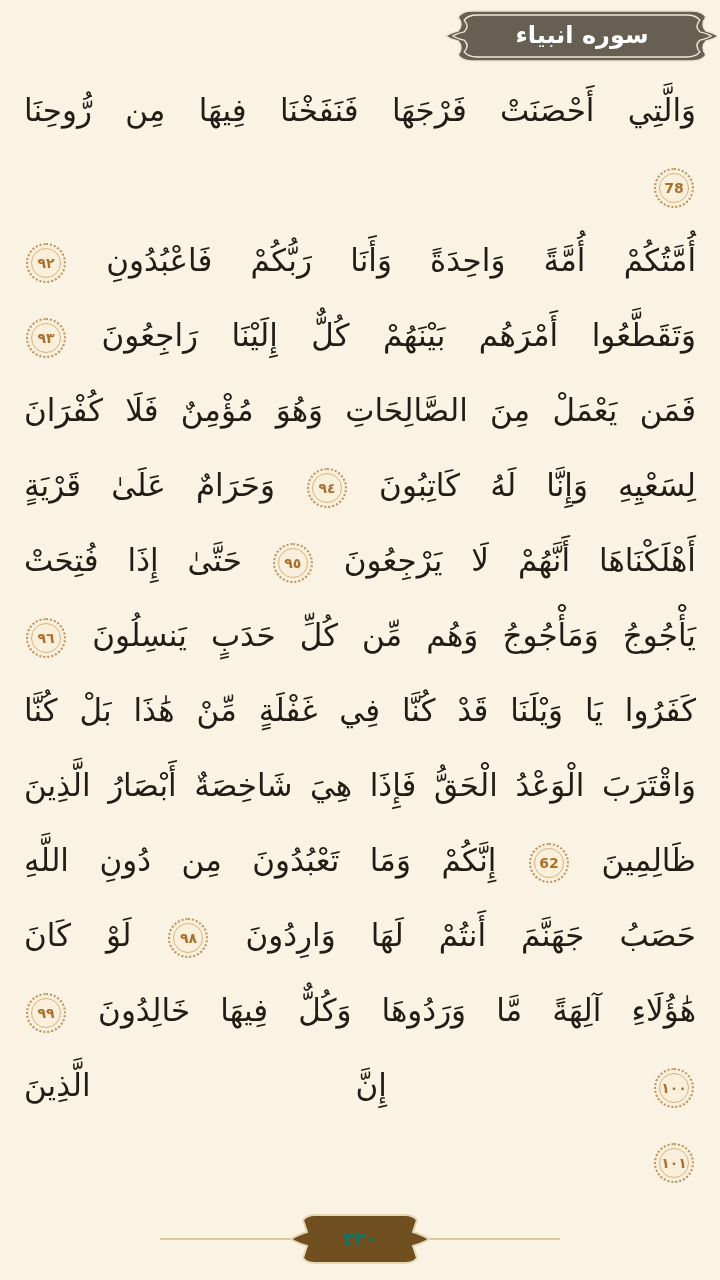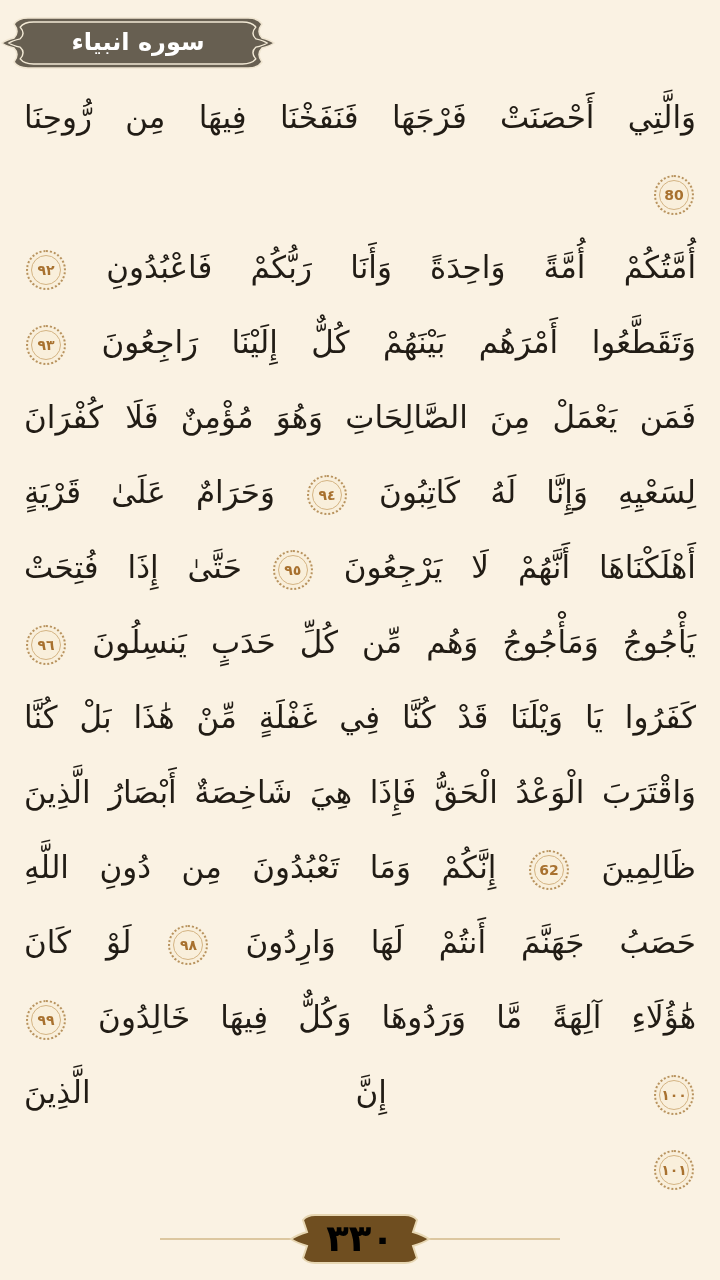--- a/index.html
+++ b/index.html
@@ -3,21 +3,21 @@
 <meta charset="utf-8">
 <style>
   * { margin:0; padding:0; box-sizing:border-box; }
   html,body { background:#e8e0d0; }
   .page {
     position:relative; width:720px; height:1280px; margin:0 auto;
     background:#faf2e3; overflow:hidden;
     font-family:"DejaVu Sans", sans-serif;
   }
   
-  .header { display:flex; justify-content:flex-end; padding-top:14px; }
+  .header { display:flex; justify-content:flex-start; padding-top:7px; }
   .badge-wrap { position:relative; width:276px; height:58px; }
   .badge-wrap svg { display:block; width:276px; height:58px; }
   .badge-title {
     position:absolute; inset:0; display:flex; align-items:center; justify-content:center;
     color:#ffffff; font-size:24px; font-weight:bold; direction:rtl; letter-spacing:0.5px;
     padding-bottom:2px;
   }
   
   .quran {
     margin-top:8px; padding:0 24px; direction:rtl; color:#211c15;
@@ -45,42 +45,42 @@
     display:flex; align-items:center; justify-content:center;
   }
   .rule {
     position:absolute; top:50%; left:160px; right:160px; height:2px;
     margin-top:-1px; background:#dcc7a0;
   }
   .page-badge { position:relative; width:150px; height:54px; }
   .page-badge svg { display:block; width:150px; height:54px; }
   .page-num {
     position:absolute; inset:0; display:flex; align-items:center; justify-content:center;
-    color:#000000; font-size:37px; font-weight:bold; padding-bottom:2px;text-align:right;
+    color:#0f766e; font-size:18px; font-weight:bold; padding-bottom:2px;text-align:right;
   }
 </style>
 </head>
 <body>
 
 <div class="page">
 
   <div class="header">
     <div class="badge-wrap">
       <svg viewBox="0 0 276 58" aria-hidden="true">
         <path d="M 28 4 H 248 Q 258 4 262 10 Q 256 18 262 24 Q 270 26 274 29 Q 270 32 262 34 Q 256 40 262 48 Q 258 54 248 54 H 28 Q 18 54 14 48 Q 20 40 14 34 Q 6 32 2 29 Q 6 26 14 24 Q 20 18 14 10 Q 18 4 28 4 Z" fill="#675f51" stroke="#efe5d1" stroke-width="1.5"></path>
         <path d="M 28 4 H 248 Q 258 4 262 10 Q 256 18 262 24 Q 270 26 274 29 Q 270 32 262 34 Q 256 40 262 48 Q 258 54 248 54 H 28 Q 18 54 14 48 Q 20 40 14 34 Q 6 32 2 29 Q 6 26 14 24 Q 20 18 14 10 Q 18 4 28 4 Z" transform="translate(138,29) scale(0.95 0.84) translate(-138,-29)" fill="none" stroke="#f2e9d5" stroke-width="1.5"></path>
       </svg>
       <div class="badge-title">سوره انبياء</div>
     </div>
   </div>
 
   <div class="quran">
       <div class="qline"><span class="qtext">وَالَّتِي أَحْصَنَتْ فَرْجَهَا فَنَفَخْنَا فِيهَا مِن رُّوحِنَا</span></div>
       <div class="qline"> <span class="ayah-marker">
-          <span class="ayah-inner">80</span>
+          <span class="ayah-inner">78</span>
         </span> </div>
       <div class="qline"><span class="qtext">أُمَّتُكُمْ أُمَّةً وَاحِدَةً وَأَنَا رَبُّكُمْ فَاعْبُدُونِ</span> <span class="ayah-marker">
           <span class="ayah-inner">٩٢</span>
         </span></div>
       <div class="qline"><span class="qtext">وَتَقَطَّعُوا أَمْرَهُم بَيْنَهُمْ كُلٌّ إِلَيْنَا رَاجِعُونَ</span> <span class="ayah-marker">
           <span class="ayah-inner">٩٣</span>
         </span></div>
       <div class="qline"><span class="qtext">فَمَن يَعْمَلْ مِنَ الصَّالِحَاتِ وَهُوَ مُؤْمِنٌ فَلَا كُفْرَانَ</span></div>
       <div class="qline"><span class="qtext">لِسَعْيِهِ وَإِنَّا لَهُ كَاتِبُونَ</span> <span class="ayah-marker">
           <span class="ayah-inner">٩٤</span>

